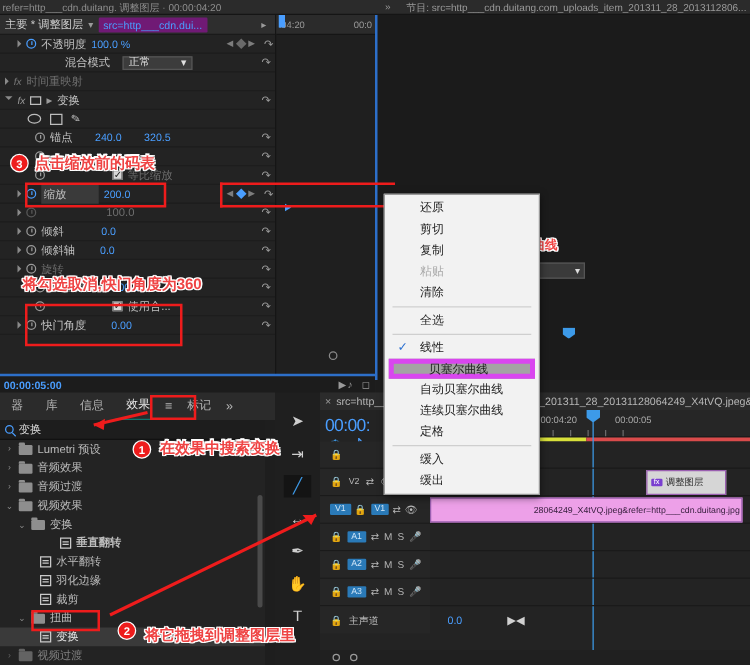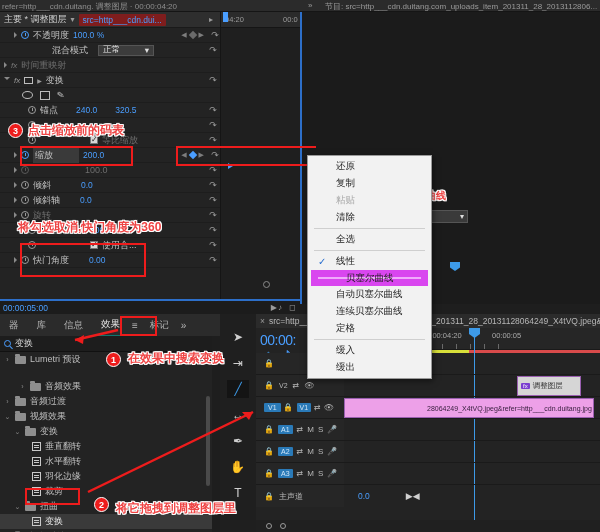--- a/index.html
+++ b/index.html
@@ -26,21 +26,21 @@
   
   #topbar { position:absolute;left:0;top:0;width:600px;height:12px;background:#2b2b2b;border-bottom:1px solid #151515;}
   #topbar .t1 { position:absolute;left:2px;top:1px;font-size:8px;color:#8e8e8e;white-space:nowrap;}
   #topbar .t2 { position:absolute;left:325px;top:1px;font-size:8px;color:#9a9a9a;white-space:nowrap;}
   #topbar .chev { position:absolute;left:308px;top:1px;font-size:8px;color:#9a9a9a;}
 
   
   #fx { left:0; top:12px; width:220px; height:292px; background:#232323;}
   #fx .titlerow { height:16px; background:#2e2e2e; padding:0 4px; display:flex; align-items:center; gap:4px; border-bottom:1px solid #1a1a1a;}
   #fx .titlerow .nm { font-size:9px;color:#cfcfcf;}
-  #fx .clipsel { color:#4a9eff;font-size:8.5px;background:#7f1d1d;padding:1px 4px;border-radius:1px;text-align:center;}
+  #fx .clipsel { color:#4a9eff;font-size:8.5px;background:#701a75;padding:1px 4px;border-radius:1px;text-align:center;}
   .fxrow { height:15px; display:flex; align-items:center; padding-left:4px; gap:4px; border-bottom:1px solid #1d1d1d;}
   .fxrow .lbl { font-size:9px;color:#c2c2c2;white-space:nowrap;}
   .fxrow .lbl.dim { color:#6e6e6e; }
   .kfnav { display:flex;align-items:center;gap:3px;margin-left:auto;margin-right:2px;}
   .kfnav .ar { color:#7d7d7d;font-size:7px;}
   .kfdia { width:6px;height:6px;background:#4a9eff;transform:rotate(45deg);}
   .selbox { background:#3c3c3c;border:1px solid #555;height:11px;display:flex;align-items:center;padding:0 4px;font-size:8.5px;color:#e0e0e0;min-width:56px;justify-content:space-between;}
   .shapes { display:flex; gap:7px; padding-left:22px; align-items:center;}
   .shapes .el { width:11px;height:8px;border:1px solid #bdbdbd;border-radius:50%;}
   .shapes .rc { width:10px;height:9px;border:1px solid #bdbdbd;}
@@ -53,21 +53,21 @@
   #fxtl .phead { position:absolute;left:2px;top:0;width:5px;height:10px;background:#4a9eff;}
   #fxtl .kfdot { position:absolute;left:7px;top:151px;width:0;height:0;border-left:5px solid #4a9eff;border-top:3px solid transparent;border-bottom:3px solid transparent;}
   #fxtl .circ { position:absolute;left:42px;top:269px;width:7px;height:7px;border:1px solid #8a8a8a;border-radius:50%;}
 
   
   #program { position:absolute;left:300px;top:12px;width:300px;height:292px;background:#1b1b1b;border-left:2px solid #2d6fc9;}
   #program .smallsel { position:absolute;left:108px;top:198px;width:58px;height:13px;background:#3a3a3a;border:1px solid #555;display:flex;align-items:center;justify-content:space-between;padding:0 3px;font-size:8px;color:#ddd;}
   #program .marker { position:absolute;left:148px;top:250px;width:10px;height:9px;background:#3d9ae8;clip-path:polygon(0 0,100% 0,100% 60%,50% 100%,0 60%);}
 
   
-  #tcstrip { position:absolute;left:0;top:300px;width:300px;height:14px;background:#1c1c1c;border-top:1px solid #2d6fc9;display:flex;align-items:center;}
+  #tcstrip { position:absolute;left:0;top:300px;width:300px;height:14px;background:#1c1c1c;border-top:1px solid #2d6fc9;display:flex;align-items:center;font-weight:bold;}
   #tcstrip .tc { color:#4a9eff;font-size:8.5px;padding-left:3px;}
   #tcstrip .right { margin-left:auto;padding-right:3px;color:#9a9a9a;font-size:8px;letter-spacing:1px;}
   #tcblue { position:absolute;left:0;top:299px;width:300px;height:2px;background:#2d6fc9;}
 
   
   #tabbar { position:absolute;left:0;top:314px;width:220px;height:22px;background:#2b2b2b;display:flex;align-items:center;gap:0;}
   #tabbar .tab { font-size:9.5px;color:#b5b5b5;padding:0 9px;line-height:22px;white-space:nowrap;}
   #tabbar .tab.active { color:#e8e8e8;border-bottom:2px solid #0f766e;}
   #tabbar .menuico { font-size:10px;color:#b5b5b5;padding:0 3px;}
 
@@ -115,21 +115,21 @@
   .clip.pink { background:#eda0e8;color:#3a2040;font-size:7px;}
   .clip.gray { background:#d6d6d6;color:#2a2a2a;font-size:7.5px;gap:3px;padding-left:3px;}
   .clip.gray .fx { background:#7a3fd0;color:#fff;font-size:6px;padding:0 2px;border-radius:1px;}
   #tl .bottombar { position:absolute;left:0;bottom:0;width:100%;height:12px;background:#202020;display:flex;align-items:center;gap:8px;padding-left:10px;}
   #tl .bottombar .o { width:6px;height:6px;border:1px solid #9a9a9a;border-radius:50%;}
 
   
   #ctx { position:absolute;left:307px;top:155px;width:125px;background:#f2f2f2;border:1px solid #9a9a9a;box-shadow:1px 2px 6px rgba(0,0,0,.5);z-index:40;padding:2px 0;}
   #ctx .mi { height:17px;display:flex;align-items:center;font-size:9.5px;color:#1c1c1c;padding-left:28px;position:relative;white-space:nowrap;}
   #ctx .mi.dis { color:#a8a8a8; }
-  #ctx .mi.hl { background:#f0abfc;border:7px solid #d946ef;margin:0 3px;height:16px;}
+  #ctx .mi.hl { background:#a3a3a3;border:4px solid #d946ef;margin:0 3px;height:16px;}
   #ctx .mi .tick { position:absolute;left:10px;color:#2a6fd0;font-size:10px;font-weight:bold;}
   #ctx .sep { height:1px;background:#cfcfcf;margin:2px 6px;}
 
   
   .redbox { position:absolute;border:2px solid #ee1c1c;z-index:30;pointer-events:none;}
   .badge { position:absolute;width:15px;height:15px;border-radius:50%;background:#ee1c1c;color:#fff;font-size:9px;display:flex;align-items:center;justify-content:center;border:1.5px solid #fff;z-index:35;font-weight:bold;}
   .anno { position:absolute;color:#ef4444;font-size:12px;font-weight:bold;z-index:35;white-space:nowrap;
      text-shadow:1px 1px 0 #fff,-1px -1px 0 #fff,1px -1px 0 #fff,-1px 1px 0 #fff,0 1px 0 #fff,1px 0 0 #fff,0 -1px 0 #fff,-1px 0 0 #fff;}
   .anno.sm { font-size:10px; }
   svg.arrows { position:absolute;inset:0;width:600px;height:532px;z-index:32;pointer-events:none;}
@@ -319,41 +319,41 @@
   <div id="fxlist">
     <div id="search">
       <span class="mag"></span>
       <span class="q">变换</span>
     </div>
     <div class="tr" style="padding-left:4px;">
       <span class="ar">›</span>
       <span class="folder"></span>
       <span>Lumetri 预设</span>
     </div>
-    <div class="tr" style="padding-left:19px;margin-top:12px;">
-      <span class="ar">›</span>
-      <span class="folder"></span>
-      <span>音频效果</span>
-    </div>
     <div class="tr" style="padding-left:4px;">
       <span class="ar">›</span>
       <span class="folder"></span>
+      <span>音频效果</span>
+    </div>
+    <div class="tr" style="padding-left:4px;">
+      <span class="ar">›</span>
+      <span class="folder"></span>
       <span>音频过渡</span>
     </div>
     <div class="tr" style="padding-left:4px;">
       <span class="ar">⌄</span>
       <span class="folder"></span>
       <span>视频效果</span>
     </div>
     <div class="tr" style="padding-left:14px;">
       <span class="ar">⌄</span>
       <span class="folder"></span>
       <span>变换</span>
     </div>
-    <div class="tr" style="padding-left:32px;">
+    <div class="tr" style="padding-left:48px;font-weight:bold;">
       <span class="fxicon"></span>
       <span>垂直翻转</span>
     </div>
     <div class="tr" style="padding-left:32px;">
       <span class="fxicon"></span>
       <span>水平翻转</span>
     </div>
     <div class="tr" style="padding-left:32px;">
       <span class="fxicon"></span>
       <span>羽化边缘</span>
@@ -492,20 +492,21 @@
     </div>
 
     <div class="bottombar">
       <span class="o"></span>
       <span class="o"></span>
     </div>
   </div>
 
   <div id="ctx">
     <div class="mi">还原</div>
+    <div class="mi">剪切</div>
     <div class="mi">复制</div>
     <div class="mi dis">粘贴</div>
     <div class="mi">清除</div>
     <div class="sep"></div>
     <div class="mi">全选</div>
     <div class="sep"></div>
     <div class="mi">
       <span class="tick">✓</span>
       <span>线性</span>
     </div>

